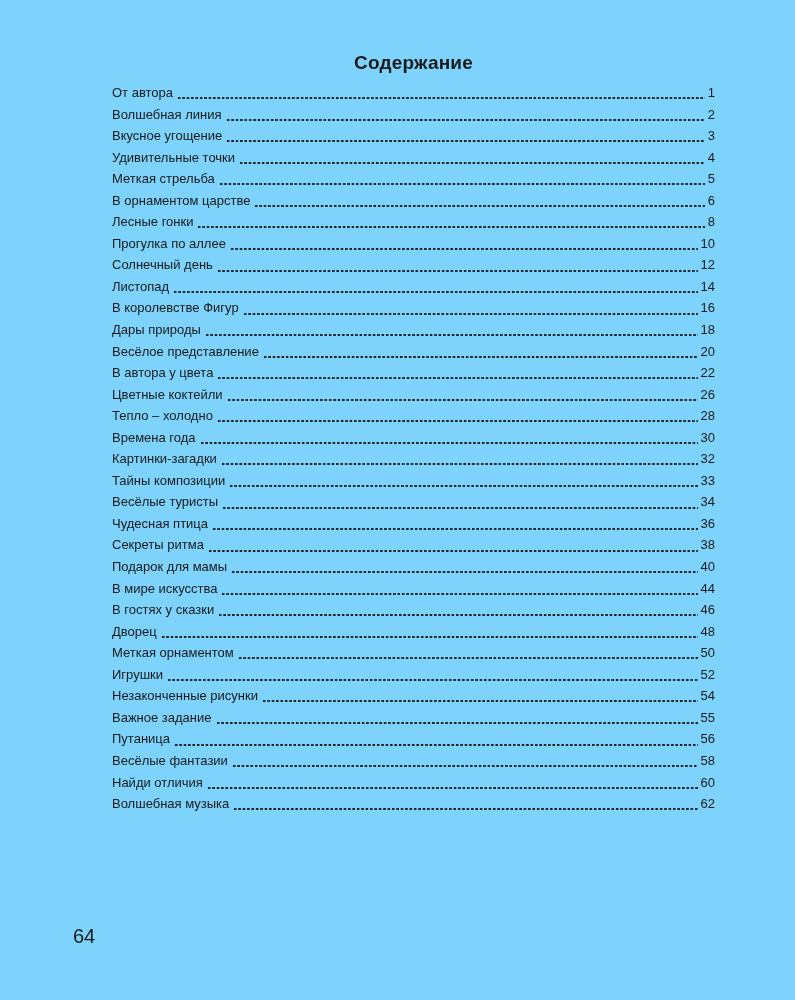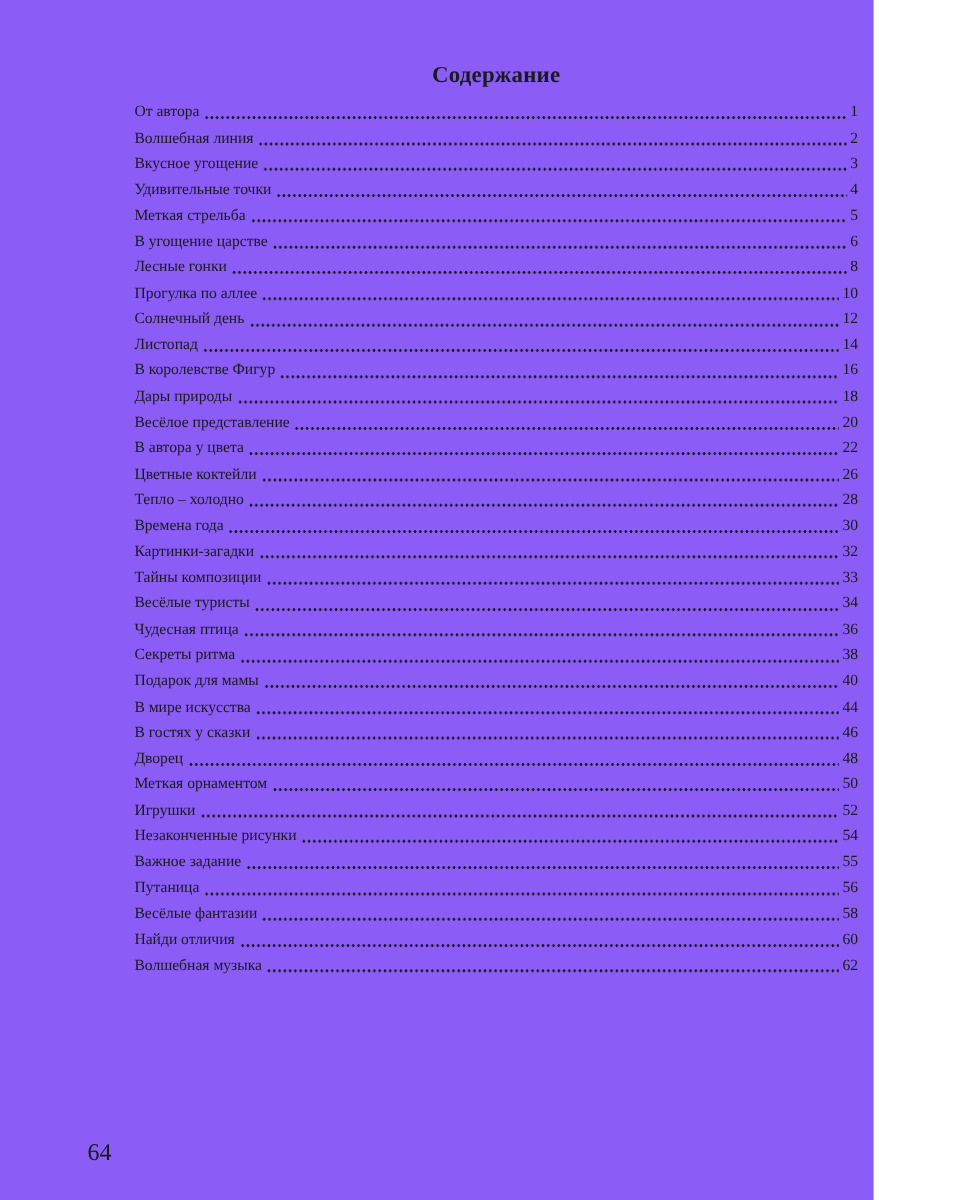--- a/index.html
+++ b/index.html
@@ -2,24 +2,24 @@
 <html><head>
 <meta charset="utf-8">
 <style>
   html, body {
     margin: 0;
     padding: 0;
     background: #ffffff;
   }
   .page {
     position: relative;
-    width: 728px;
+    width: 795px;
     height: 1000px;
-    background: #8b5cf6;
-    font-family: Liberation Serif, serif;
+    background: #7dd3fc;
+    font-family: Liberation Sans, sans-serif;
     color: #1a1a1a;
     overflow: hidden;
   }
   .toc-title {
     position: absolute;
     top: 52px;
     left: 112px;
     width: 603px;
     text-align: center;
     font-size: 19px;
@@ -53,21 +53,21 @@
     background-repeat: repeat-x;
     background-position: left bottom 3px;
   }
   .toc-entry-page {
     flex: 0 0 auto;
     text-align: right;
   }
   .folio {
     position: absolute;
     left: 73px;
-    top: 950px;
+    top: 925px;
     font-size: 20px;
     text-align: right;
   }
 </style>
 </head>
 <body>
 
 <div class="page">
 
   <div class="toc-title">Содержание</div>
@@ -97,21 +97,21 @@
     <span class="toc-entry-page">4</span>
   </div>
 
   <div class="toc-row">
     <span class="toc-entry-title">Меткая стрельба</span>
     <span class="toc-leader"></span>
     <span class="toc-entry-page">5</span>
   </div>
 
   <div class="toc-row">
-    <span class="toc-entry-title">В угощение царстве</span>
+    <span class="toc-entry-title">В орнаментом царстве</span>
     <span class="toc-leader"></span>
     <span class="toc-entry-page">6</span>
   </div>
 
   <div class="toc-row">
     <span class="toc-entry-title">Лесные гонки</span>
     <span class="toc-leader"></span>
     <span class="toc-entry-page">8</span>
   </div>
 

